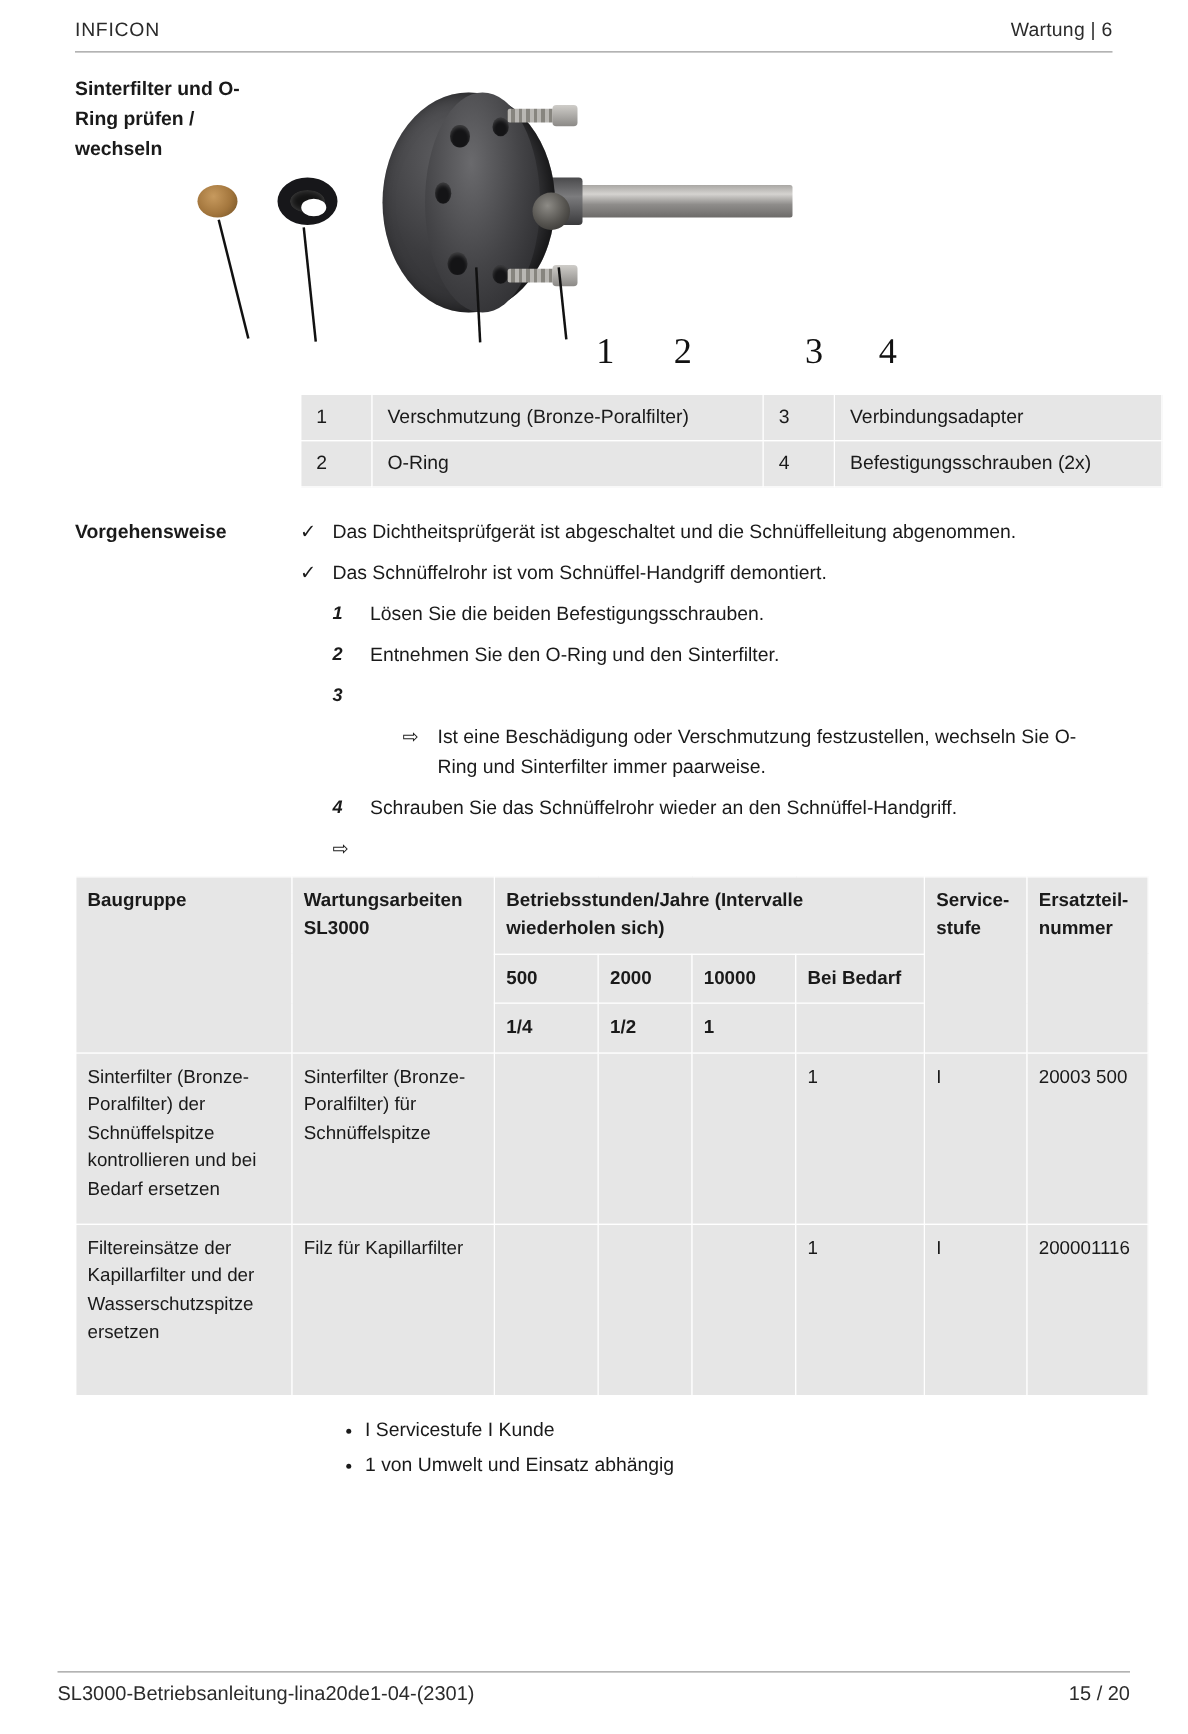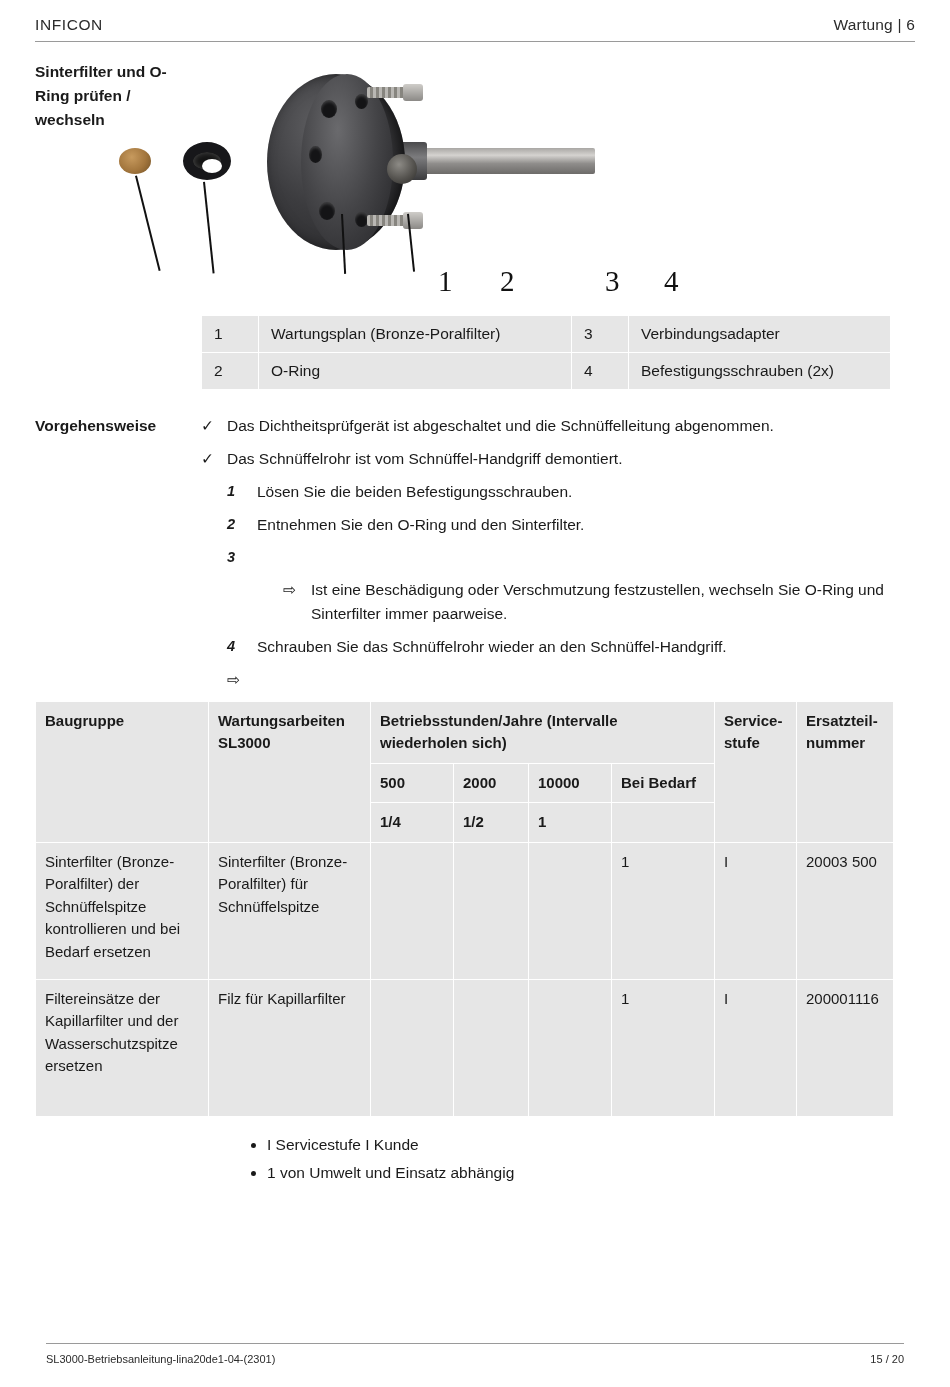--- a/index.html
+++ b/index.html
@@ -13,41 +13,42 @@
     font-family: "Liberation Sans", sans-serif;
     color: #1a1a1a;
     position: relative;
     overflow: hidden;
   }
   .page {
     position: relative;
     width: 950px;
     height: 1387px;
     box-sizing: border-box;
-    padding: 0 35px;
+    padding: 0 60px;
   }
 
   
   .header {
     display: flex;
     justify-content: space-between;
     align-items: flex-end;
     font-size: 15.5px;
     color: #2b2b2b;
     padding-top: 16px;
     padding-bottom: 7px;
     border-bottom: 1px solid #9a9a9a;
     letter-spacing: .2px;
   }
   .header .left { letter-spacing: .6px; }
 
   
   .block {
     display: flex;
     margin-top: 18px;
+    gap: 14px;
   }
   .margin-label {
     width: 166px;
     flex: 0 0 166px;
     font-size: 15.5px;
     font-weight: bold;
     line-height: 1.55;
     color: #1a1a1a;
   }
   .block-body { flex: 1 1 auto; }
@@ -288,21 +289,21 @@
   .legend-note li { margin-bottom: 4px; }
 
   
   .footer {
     position: absolute;
     left: 46px;
     right: 46px;
     bottom: 22px;
     display: flex;
     justify-content: space-between;
-    font-size: 11px;
+    font-size: 16px;
     color: #2b2b2b;
     border-top: 1px solid #9a9a9a;
     padding-top: 9px;
   }
 </style>
 </head>
 <body>
 
 <div class="page">
 
@@ -348,21 +349,21 @@
         <div class="fig-num" style="left:237px;top:205px;">1</div>
         <div class="fig-num" style="left:299px;top:205px;">2</div>
         <div class="fig-num" style="left:404px;top:205px;">3</div>
         <div class="fig-num" style="left:463px;top:205px;">4</div>
       </div>
 
       <table class="legend">
         <tbody>
           <tr>
             <td class="num">1</td>
-            <td class="desc1">Wartungsplan (Bronze-Poralfilter)</td>
+            <td class="desc1">Verschmutzung (Bronze-Poralfilter)</td>
             <td class="num2">3</td>
             <td>Verbindungsadapter</td>
           </tr>
           <tr>
             <td class="num">2</td>
             <td class="desc1">O-Ring</td>
             <td class="num2">4</td>
             <td>Befestigungsschrauben (2x)</td>
           </tr>
         </tbody>

